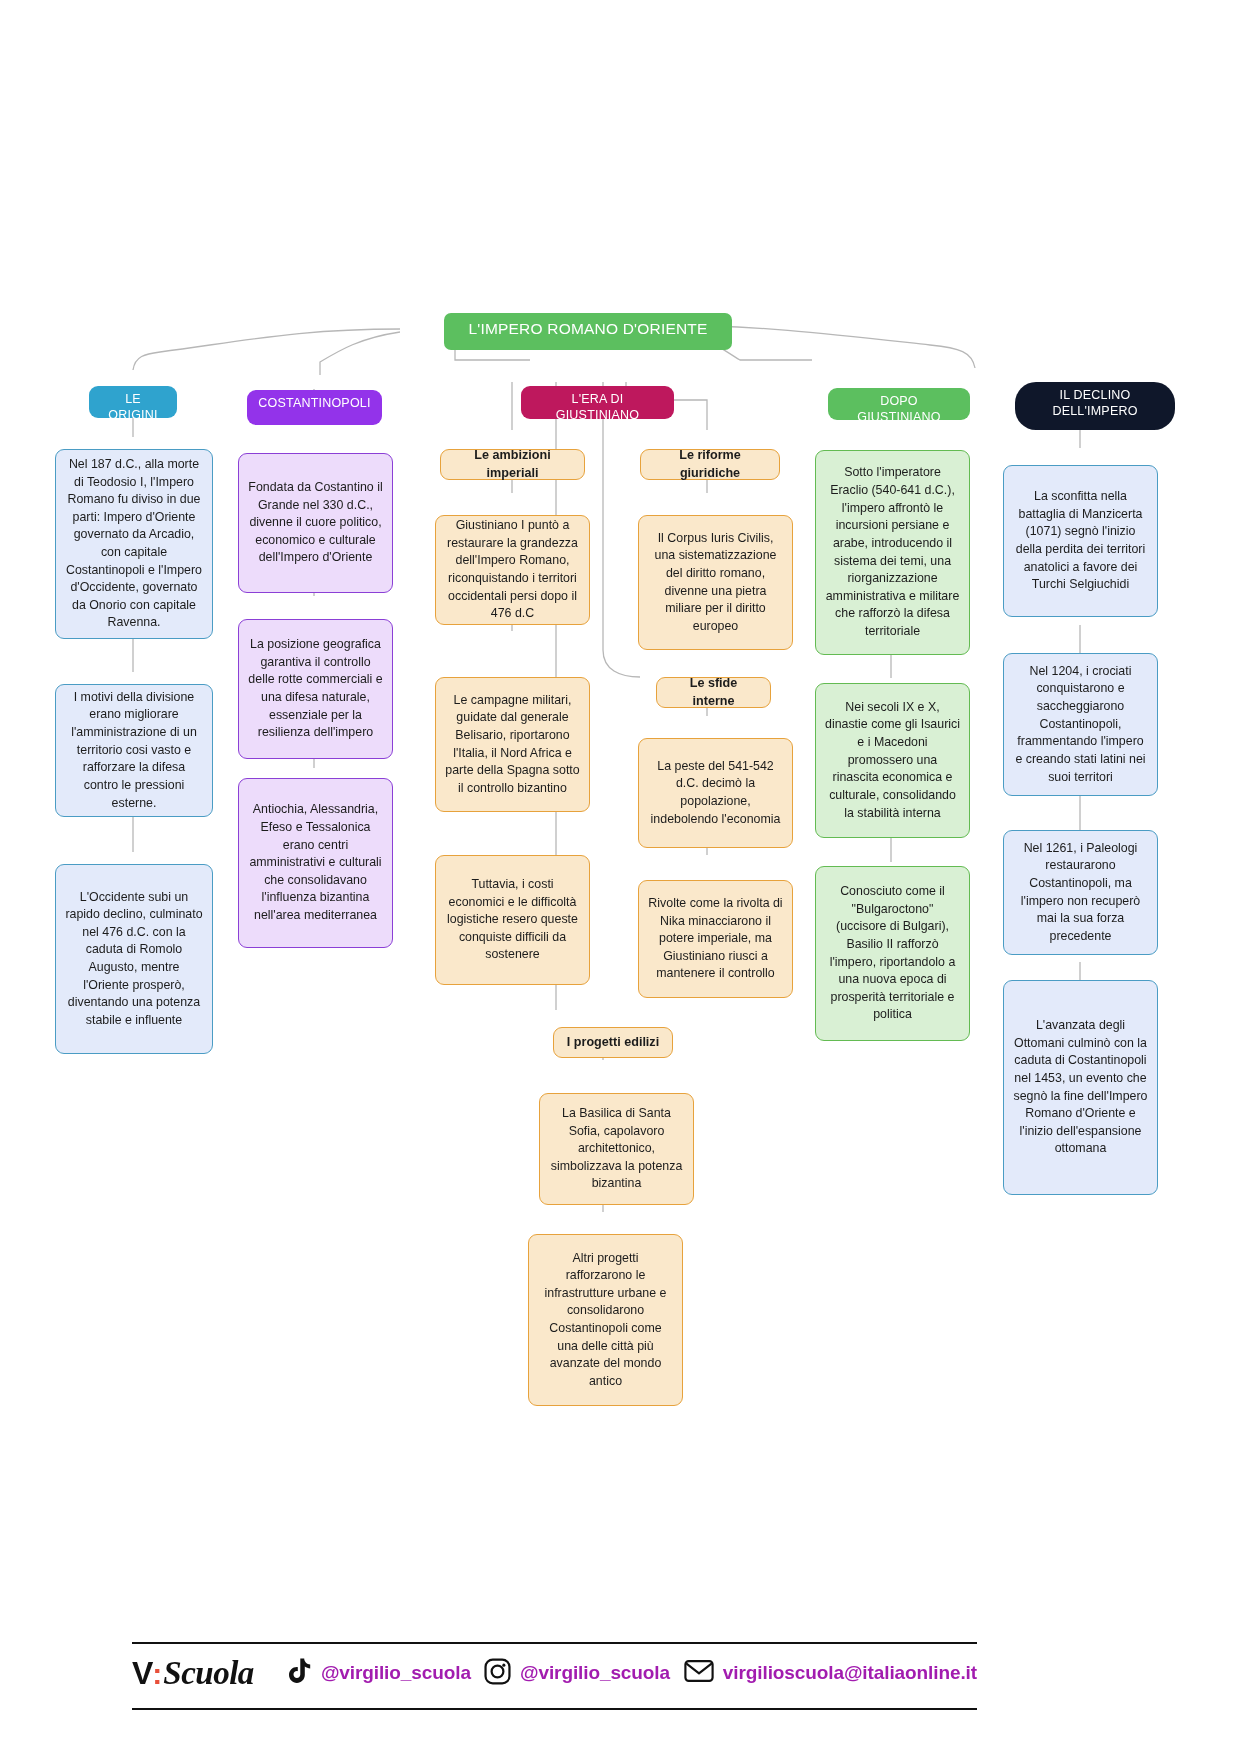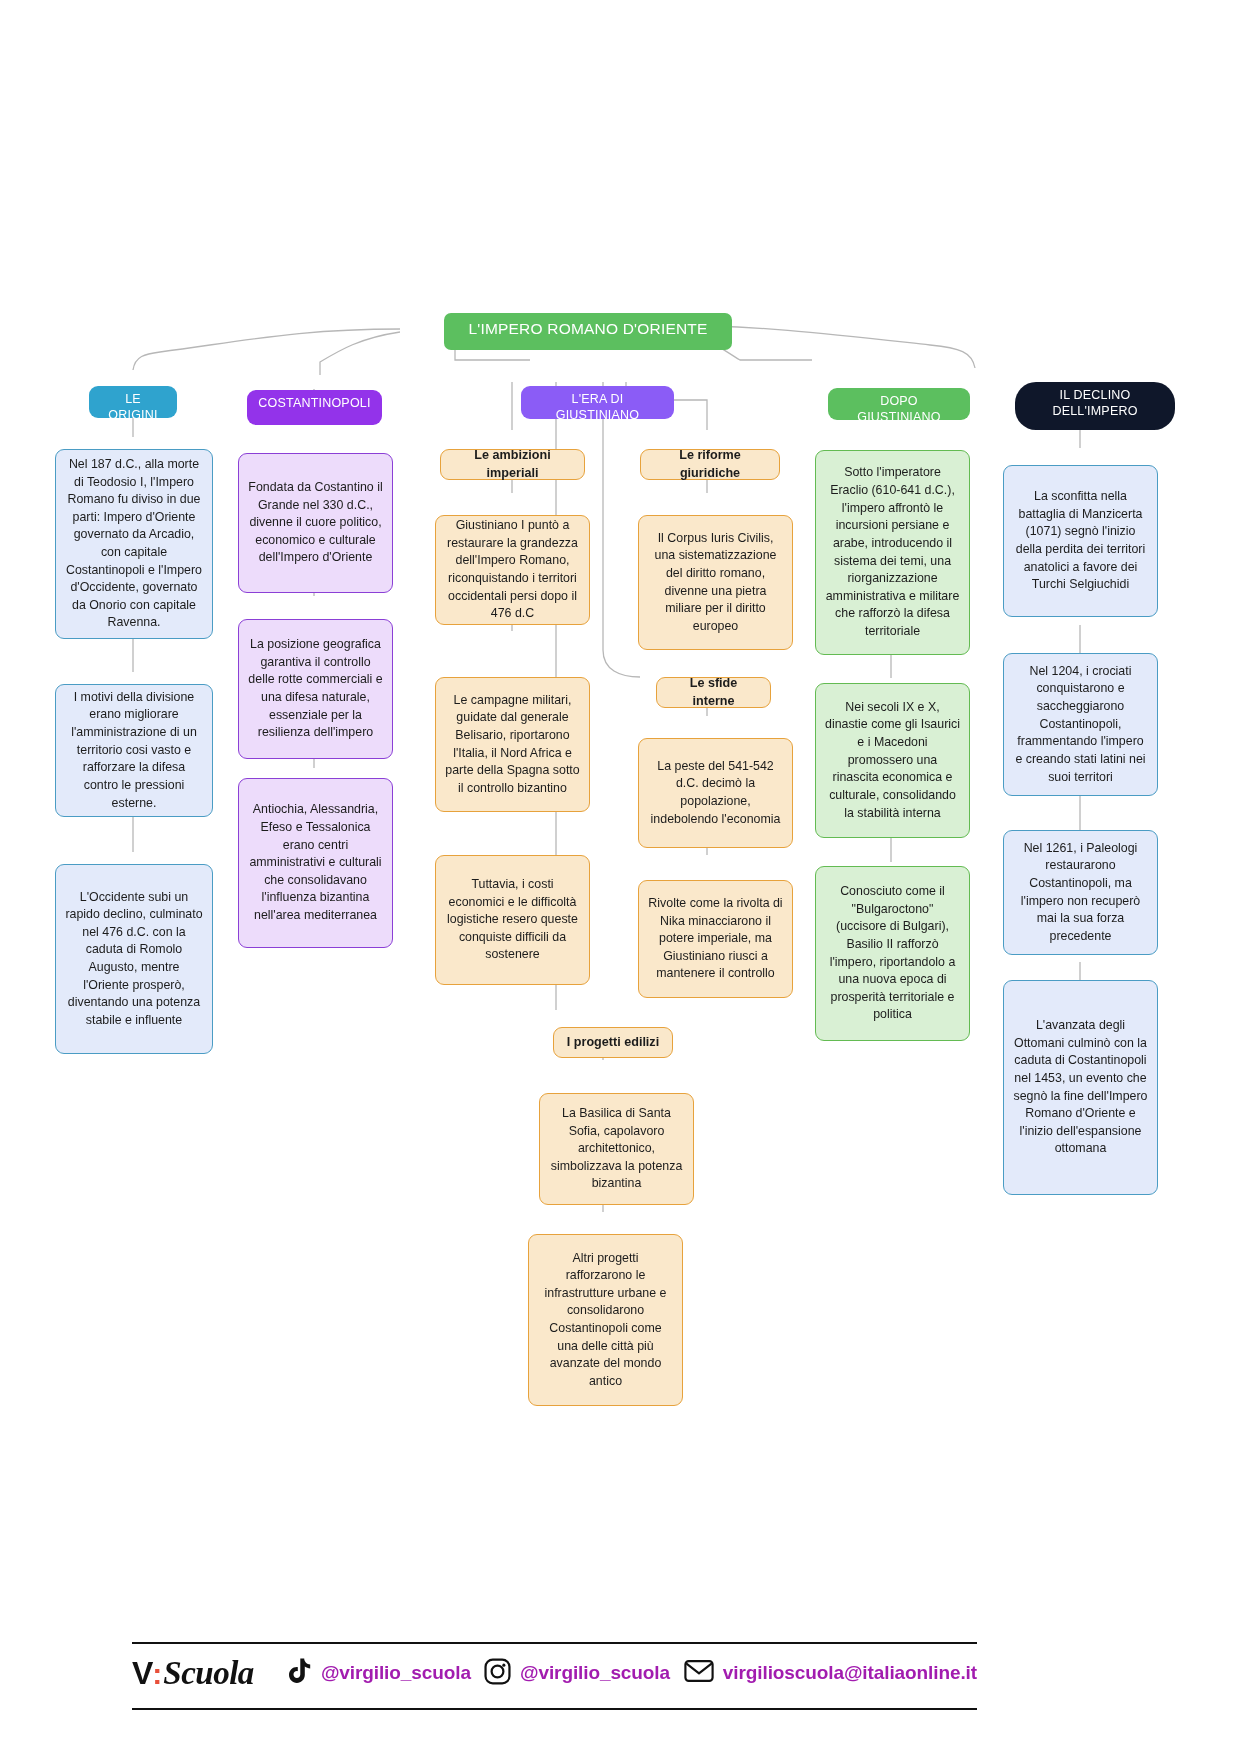--- a/index.html
+++ b/index.html
@@ -197,21 +197,21 @@
   </div>
 
   <div class="pill branch" style="left:89px; top:386px; width:88px; height:32px; background:#2fa3ce;">
     <span>LE ORIGINI</span>
   </div>
 
   <div class="pill branch" style="left:247px; top:390px; width:135px; height:35px; background:#9333ea;">
     <span>COSTANTINOPOLI</span>
   </div>
 
-  <div class="pill branch" style="left:521px; top:386px; width:153px; height:33px; background:#8b5cf6;">
+  <div class="pill branch" style="left:521px; top:386px; width:153px; height:33px; background:#be185d;">
     <span>L'ERA DI GIUSTINIANO</span>
   </div>
 
   <div class="pill branch" style="left:828px; top:388px; width:142px; height:32px; background:#5cbf5f;">
     <span>DOPO GIUSTINIANO</span>
   </div>
 
   <div class="pill branch" style="left:1015px; top:382px; width:160px; height:48px; background:#0f172a;border-radius:21px;">
     <span>IL DECLINO DELL'IMPERO</span>
   </div>
@@ -270,21 +270,21 @@
     <span>I progetti edilizi</span>
   </div>
   <div class="card c-orange" style="left:528px; top:1093px; width:155px; height:112px;margin-left:11px;">
     <span>La Basilica di Santa Sofia, capolavoro architettonico, simbolizzava la potenza bizantina</span>
   </div>
   <div class="card c-orange" style="left:528px; top:1234px; width:155px; height:172px;">
     <span>Altri progetti rafforzarono le infrastrutture urbane e consolidarono Costantinopoli come una delle città più avanzate del mondo antico</span>
   </div>
 
   <div class="card c-green" style="left:815px; top:450px; width:155px; height:205px;">
-    <span>Sotto l'imperatore Eraclio (610-641 d.C.), l'impero affrontò le incursioni persiane e arabe, introducendo il sistema dei temi, una riorganizzazione amministrativa e militare che rafforzò la difesa territoriale</span>
+    <span>Sotto l'imperatore Eraclio (540-641 d.C.), l'impero affrontò le incursioni persiane e arabe, introducendo il sistema dei temi, una riorganizzazione amministrativa e militare che rafforzò la difesa territoriale</span>
   </div>
   <div class="card c-green" style="left:815px; top:683px; width:155px; height:155px;">
     <span>Nei secoli IX e X, dinastie come gli Isaurici e i Macedoni promossero una rinascita economica e culturale, consolidando la stabilità interna</span>
   </div>
   <div class="card c-green" style="left:815px; top:866px; width:155px; height:175px;">
     <span>Conosciuto come il "Bulgaroctono" (uccisore di Bulgari), Basilio II rafforzò l'impero, riportandolo a una nuova epoca di prosperità territoriale e politica</span>
   </div>
 
   <div class="card c-blue" style="left:1003px; top:465px; width:155px; height:152px;">
     <span>La sconfitta nella battaglia di Manzicerta (1071) segnò l'inizio della perdita dei territori anatolici a favore dei Turchi Selgiuchidi</span>

